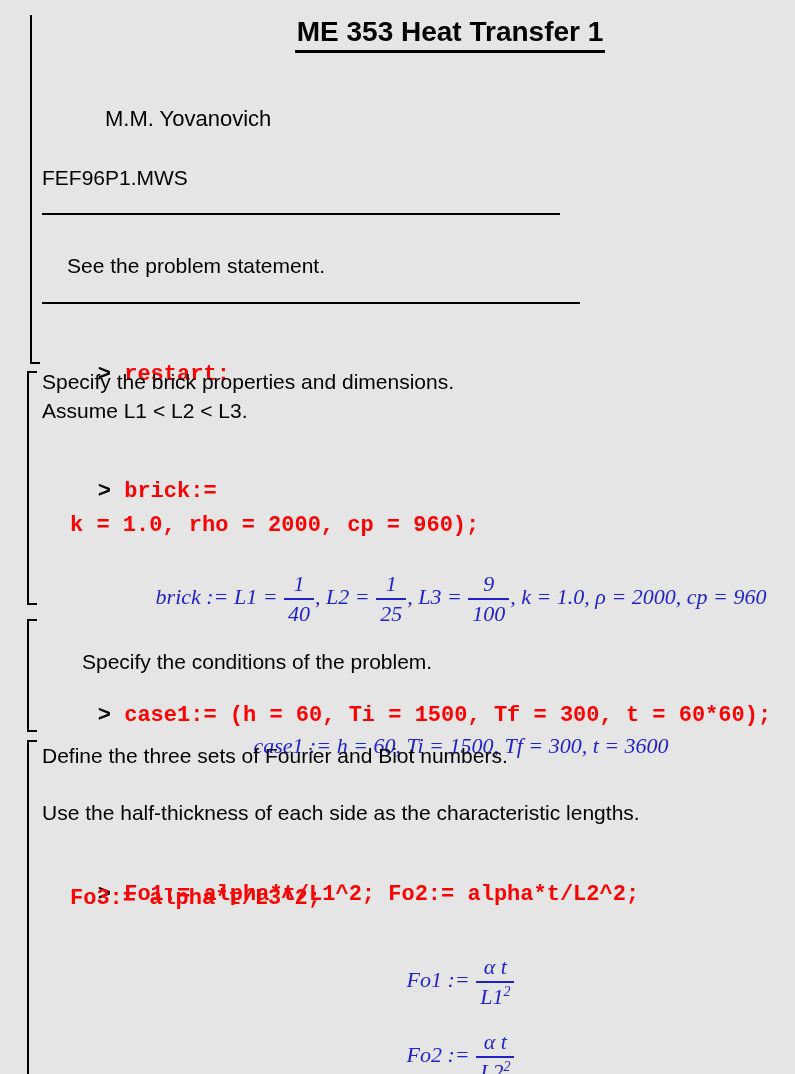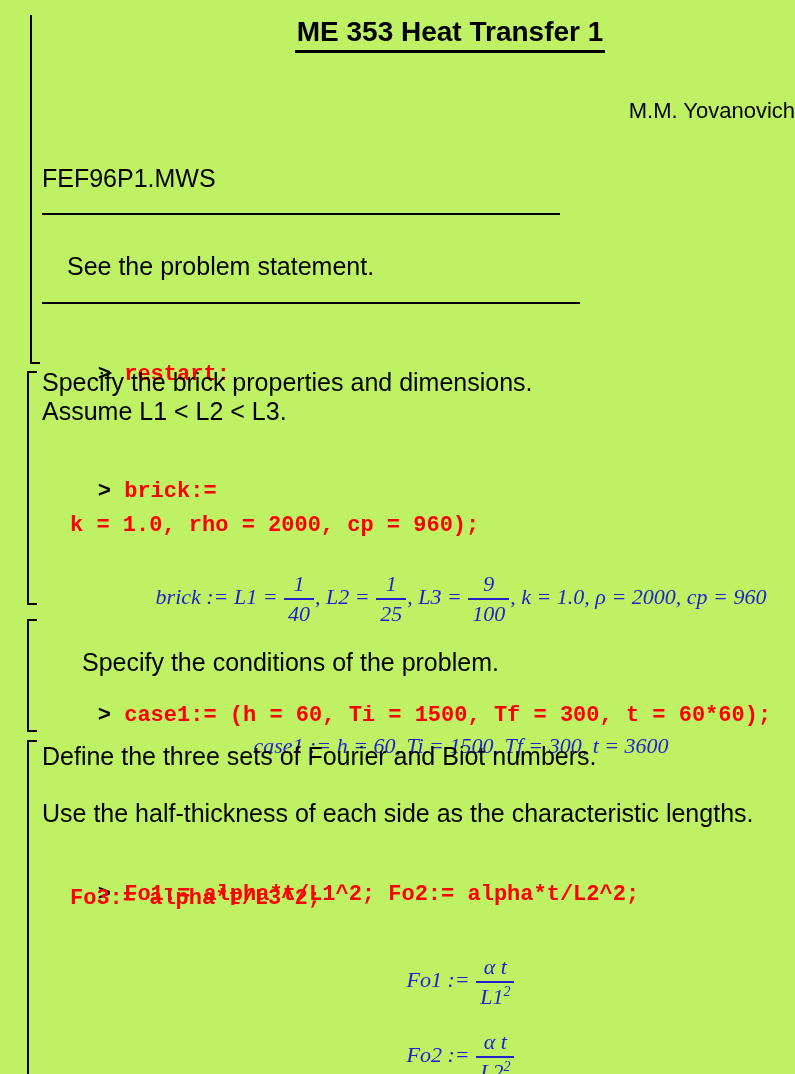--- a/index.html
+++ b/index.html
@@ -1,37 +1,37 @@
 <!DOCTYPE html>
 <html><head>
 <meta charset="utf-8">
 <style>
   * { margin:0; padding:0; box-sizing:border-box; }
   html,body { background:#ffffff; }
   #page {
     position:relative;
     width:795px; height:1074px;
-    background:#bef264;
+    background:#e5e5e5;
     overflow:hidden;
     font-family:"Liberation Sans", sans-serif;
     color:#000000;
   }
   .abs { position:absolute; }
 
   
   .title-line { left:105px; width:690px; top:16px; text-align:center; }
   .title-text {
     display:inline-block;
     font-size:28px; font-weight:bold;
     border-bottom:3px solid #000;
     padding:0 2px 2px 2px;
     letter-spacing:0px;
   }
-  .author-line { left:105px; width:690px; top:98px; text-align:right; font-size:22px; }
-  .body-text { font-size:25px; line-height:24px; color:#000; }
+  .author-line { left:105px; width:690px; top:106px; text-align:left; font-size:22px; }
+  .body-text { font-size:21px; line-height:24px; color:#000; }
 
   .rule { height:2px; background:#000000; }
 
   .code-line {
     font-family:Liberation Mono, monospace;
     font-size:22px; font-weight:bold;
     white-space:pre;
     line-height:24px;
   }
   .prompt { color:#000000; }

